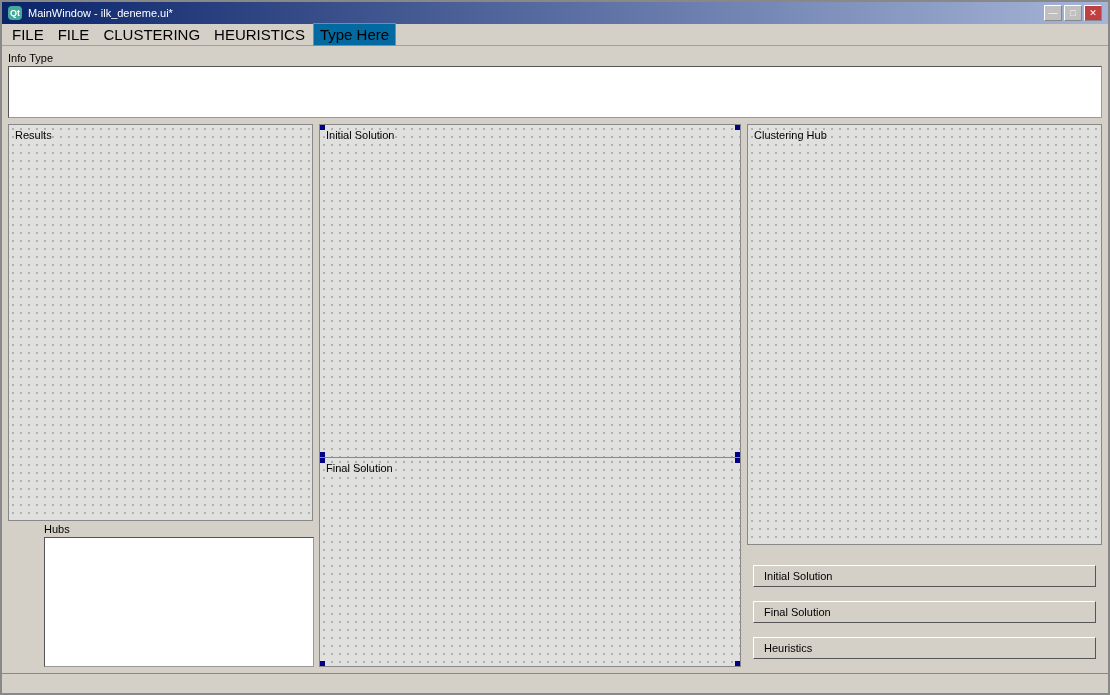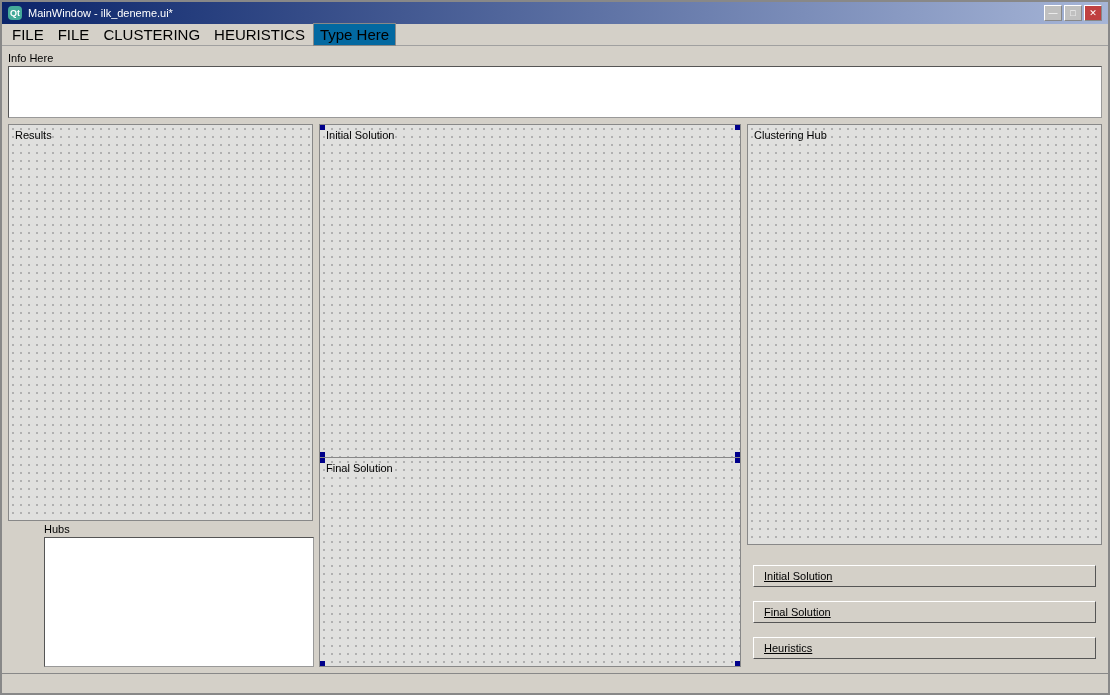--- a/index.html
+++ b/index.html
@@ -226,21 +226,20 @@
       background: #00008b;
     }
 
     .right-column {
       width: 355px;
       flex-shrink: 0;
       display: flex;
       flex-direction: column;
       gap: 12px;
       overflow: hidden;
-      text-decoration: underline;
     }
 
     .cluster-hub-panel {
       flex: 1;
       border: 1px solid #888;
       background: #e8e8e8;
       background-image: radial-gradient(circle, #aaa 1px, transparent 1px);
       background-size: 8px 8px;
       position: relative;
     }
@@ -303,21 +302,21 @@
     <div class="menu-item">FILE</div>
     <div class="menu-item">FILE</div>
     <div class="menu-item">CLUSTERING</div>
     <div class="menu-item">HEURISTICS</div>
     <div class="menu-item type-here">Type Here</div>
   </div>
 
   <div class="main-content">
 
     <div class="info-panel-section">
-      <div class="panel-label">Info Here</div>
+      <div class="panel-label">Info Type</div>
       <div class="info-panel-box"></div>
     </div>
 
     <div class="lower-area">
 
       <div class="left-column">
 
         <div class="results-panel dotted-bg">
           <span class="panel-title">Results</span>
         </div>

